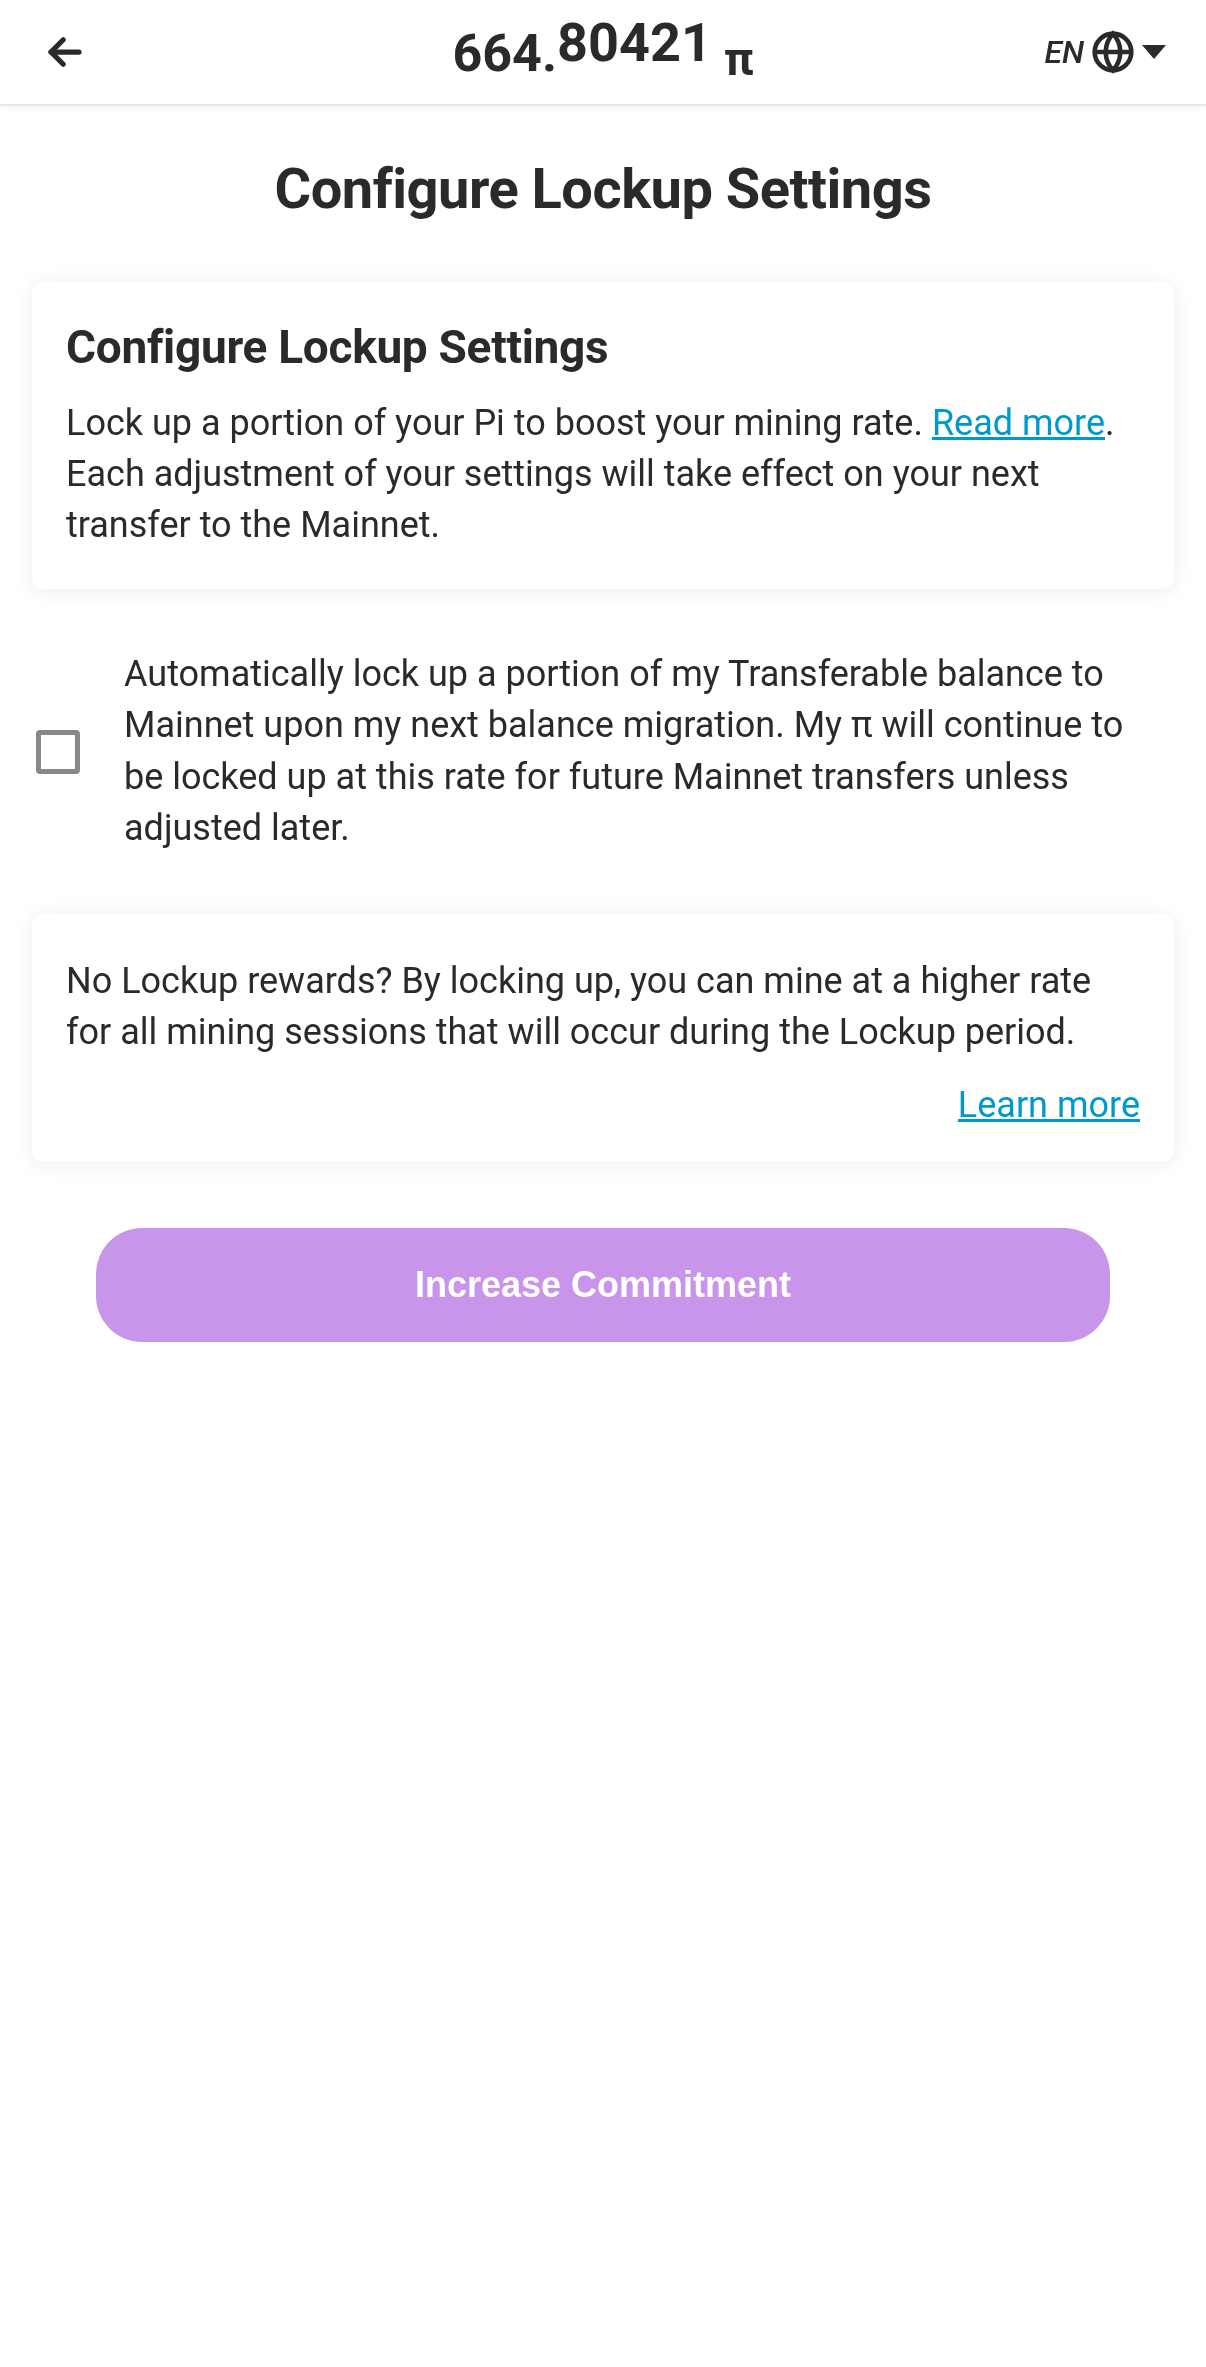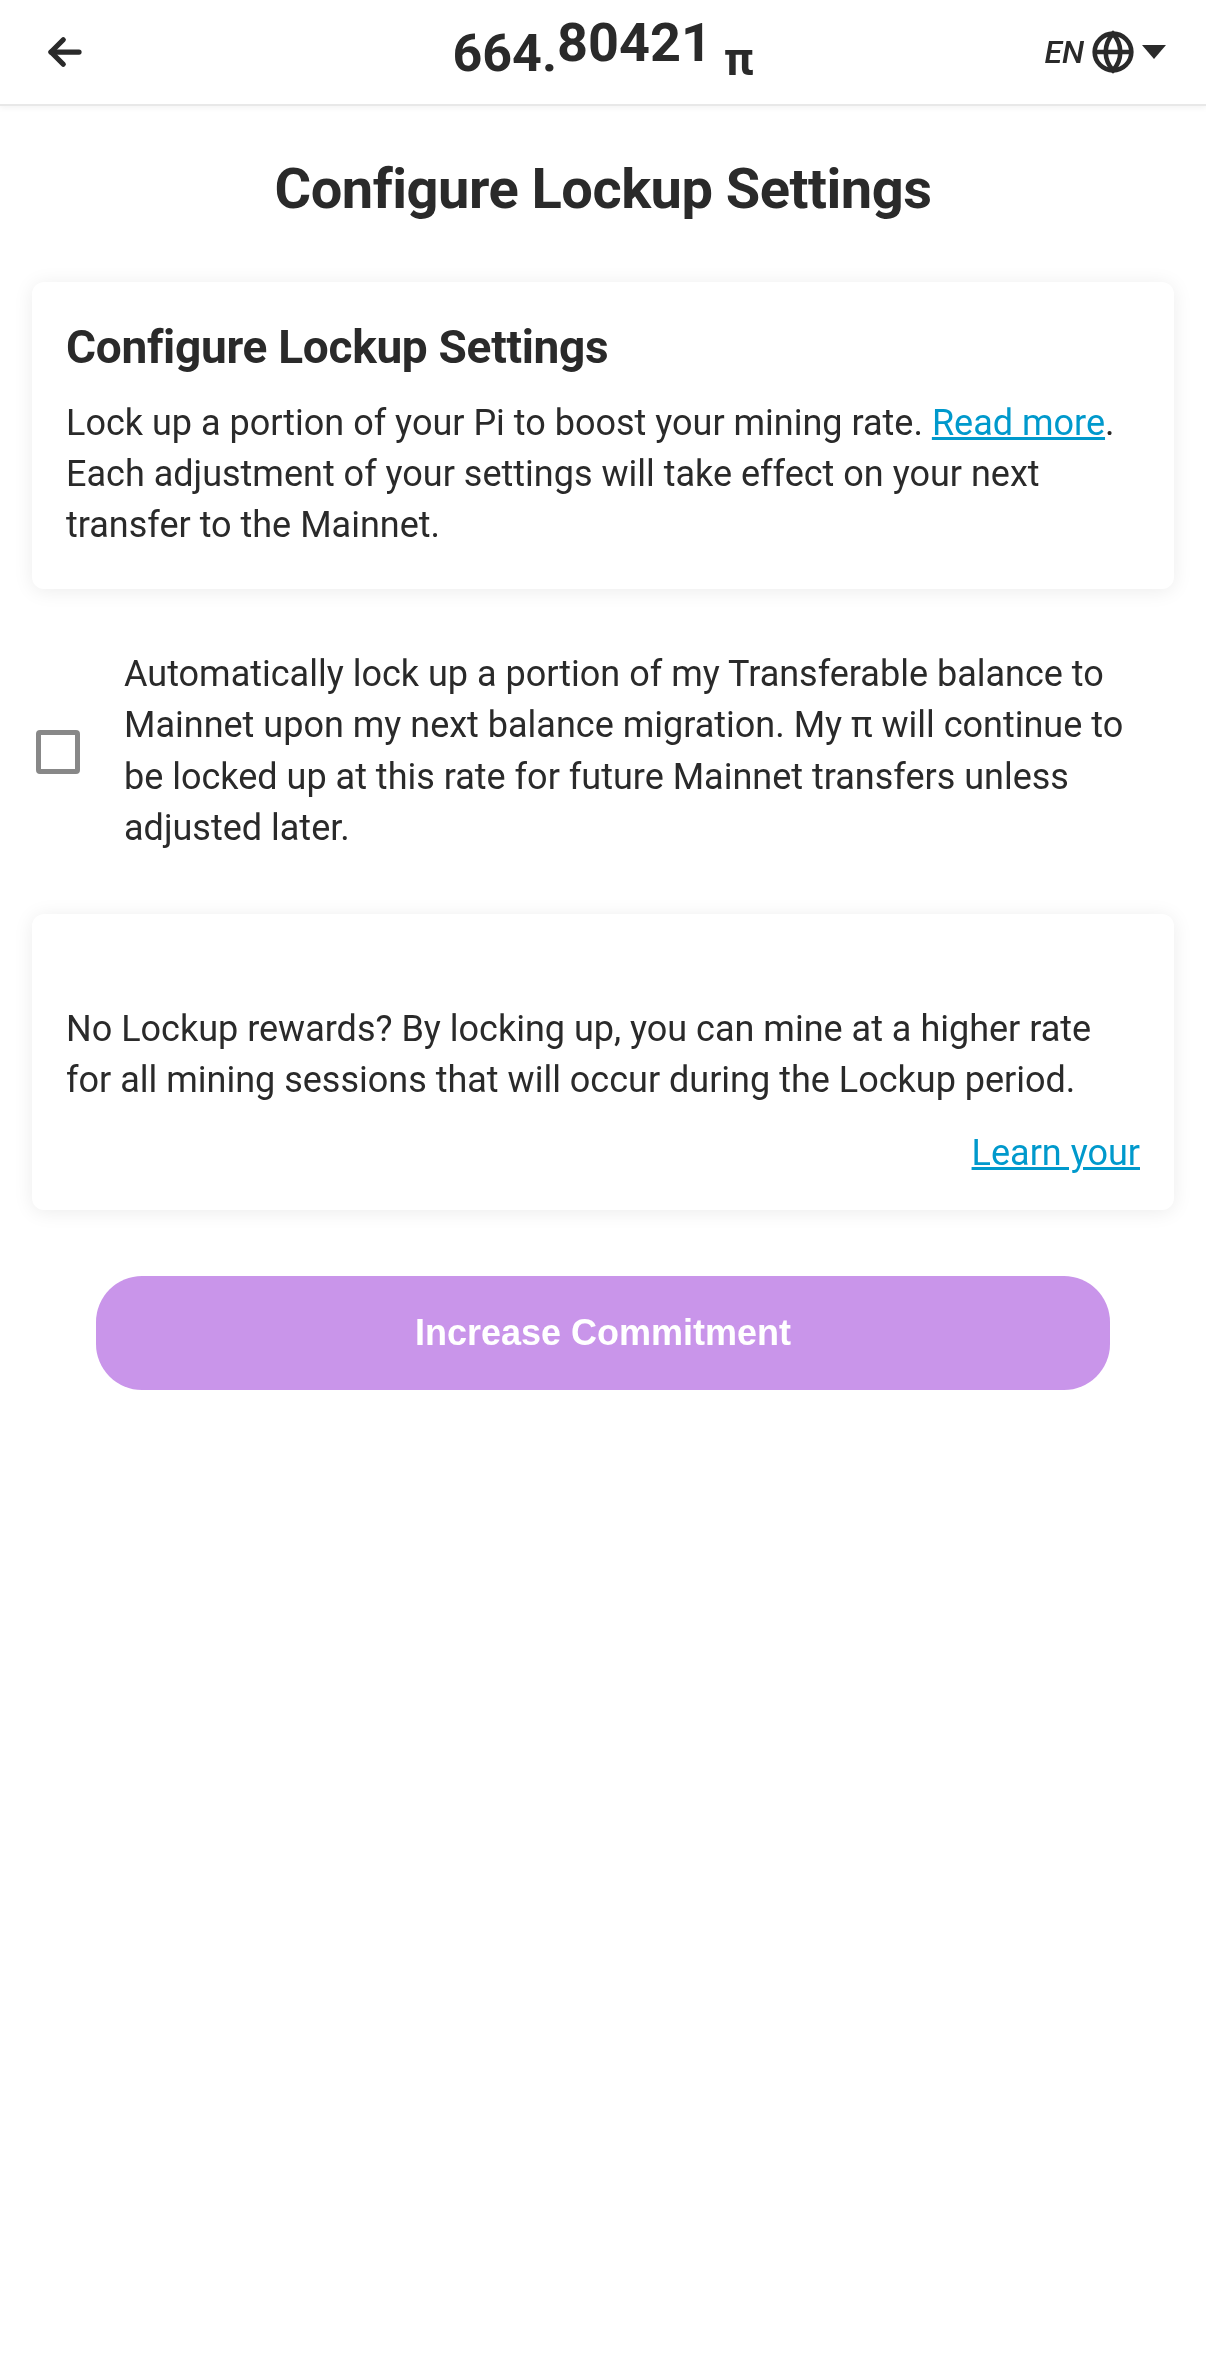--- a/index.html
+++ b/index.html
@@ -166,21 +166,20 @@
       box-shadow: 0 2px 20px rgba(0,0,0,0.08);
       margin-bottom: 66px;
     }
     
     .info-text {
       font-size: 36px;
       line-height: 1.42;
       color: #2a2a2a;
       font-weight: 400;
       margin-bottom: 26px;
-      margin-top: 48px;
     }
     
     .learn-more {
       text-align: right;
     }
     
     .learn-more-link {
       font-size: 36px;
       color: #0099cc;
       text-decoration: underline;
@@ -245,20 +244,20 @@
   </div>
 
   <div class="checkbox-row">
     <div class="checkbox"></div>
     <div class="checkbox-label">Automatically lock up a portion of my Transferable balance to Mainnet upon my next balance migration. My π will continue to be locked up at this rate for future Mainnet transfers unless adjusted later.</div>
   </div>
 
   <div class="info-card">
     <p class="info-text">No Lockup rewards? By locking up, you can mine at a higher rate for all mining sessions that will occur during the Lockup period.</p>
     <div class="learn-more">
-      <a class="learn-more-link">Learn your</a>
+      <a class="learn-more-link">Learn more</a>
     </div>
   </div>
 
   <div class="button-wrapper">
     <button class="action-button">Increase Commitment</button>
   </div>
 </div>
 
 </body></html>

